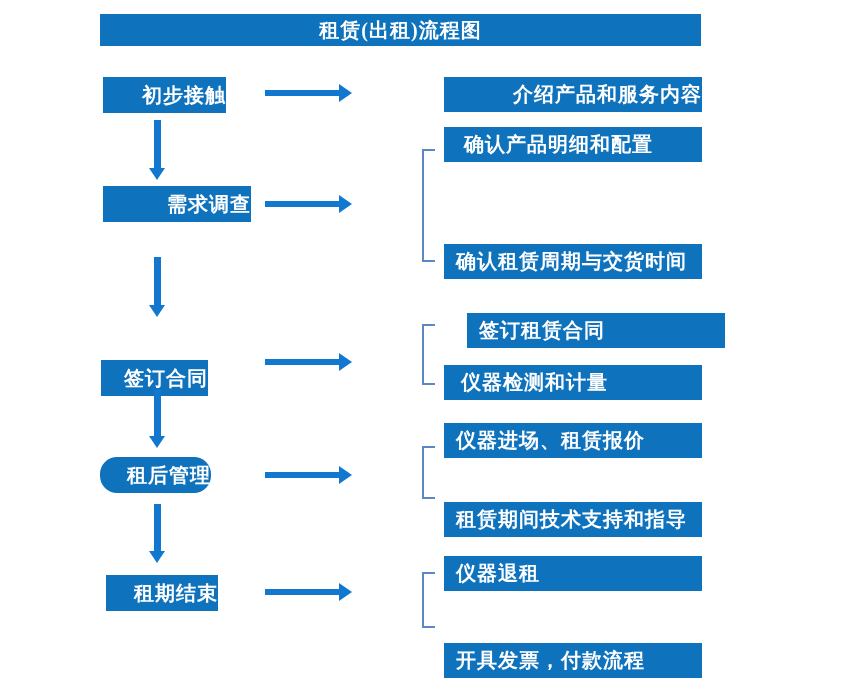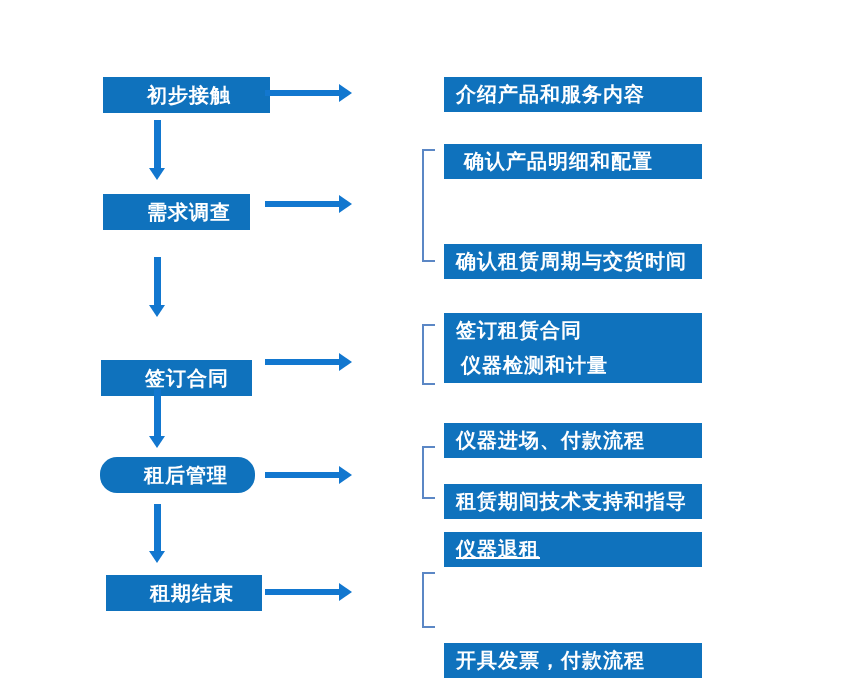--- a/index.html
+++ b/index.html
@@ -25,22 +25,21 @@
     white-space: nowrap;
   }
   .title-bar {
     left: 100px; top: 14px;
     width: 601px; height: 32px;
     line-height: 32px;
     text-align: center;
   }
   .step-box {
     height: 36px; line-height: 36px;
-    text-align: left;
-    padding-left: 44px;
+    text-align: right;
   }
   .detail-box {
     left: 444px;
     width: 258px; height: 35px; line-height: 35px;
     padding-left: 12px;
     box-sizing: border-box;
     text-align: left;
   }
   .h-arrow {
     position: absolute;
@@ -83,35 +82,36 @@
     border-right: none;
     background: transparent;
     box-sizing: border-box;
   }
 </style>
 </head>
 <body>
 
 <div class="canvas">
 
+  <div class="box title-bar">租赁(出租)流程图</div>
 
   <div class="box step-box" style="left:103px; top:77px;  width:123px;">初步接触</div>
-  <div class="box step-box" style="left:103px; top:194px; width:103px;">需求调查</div>
+  <div class="box step-box" style="left:103px; top:186px; width:148px;">需求调查</div>
   <div class="box step-box" style="left:101px; top:360px; width:107px;">签订合同</div>
   <div class="box step-box" style="left:100px; top:457px; width:111px;border-radius:17px;">租后管理</div>
   <div class="box step-box" style="left:106px; top:575px; width:112px;">租期结束</div>
 
-  <div class="box detail-box" style="top:77px;">介绍产品和服务内容</div>
-  <div class="box detail-box" style="top:144px;padding-left:20px;">确认产品明细和配置</div>
+  <div class="box detail-box" style="top:77px;text-align:right;">介绍产品和服务内容</div>
+  <div class="box detail-box" style="top:127px;padding-left:20px;">确认产品明细和配置</div>
   <div class="box detail-box" style="top:244px;">确认租赁周期与交货时间</div>
-  <div class="box detail-box" style="top:313px;">签订租赁合同</div>
-  <div class="box detail-box" style="top:348px;padding-left:17px;">仪器检测和计量</div>
-  <div class="box detail-box" style="top:423px;">仪器进场、付款流程</div>
-  <div class="box detail-box" style="top:484px;">租赁期间技术支持和指导</div>
-  <div class="box detail-box" style="top:532px;text-decoration:underline;">仪器退租</div>
+  <div class="box detail-box" style="top:313px;margin-left:23px;">签订租赁合同</div>
+  <div class="box detail-box" style="top:365px;padding-left:17px;">仪器检测和计量</div>
+  <div class="box detail-box" style="top:423px;">仪器进场、租赁报价</div>
+  <div class="box detail-box" style="top:502px;">租赁期间技术支持和指导</div>
+  <div class="box detail-box" style="top:556px;">仪器退租</div>
   <div class="box detail-box" style="top:624px;margin-top:19px;">开具发票，付款流程</div>
 
   <div class="h-arrow" style="top:90px;"></div>
   <div class="h-arrow" style="top:201px;"></div>
   <div class="h-arrow" style="top:359px;"></div>
   <div class="h-arrow" style="top:472px;"></div>
   <div class="h-arrow" style="top:589px;"></div>
 
   <div class="v-arrow" style="top:120px; height:48px;"></div>
   <div class="v-arrow" style="top:257px; height:48px;"></div>

